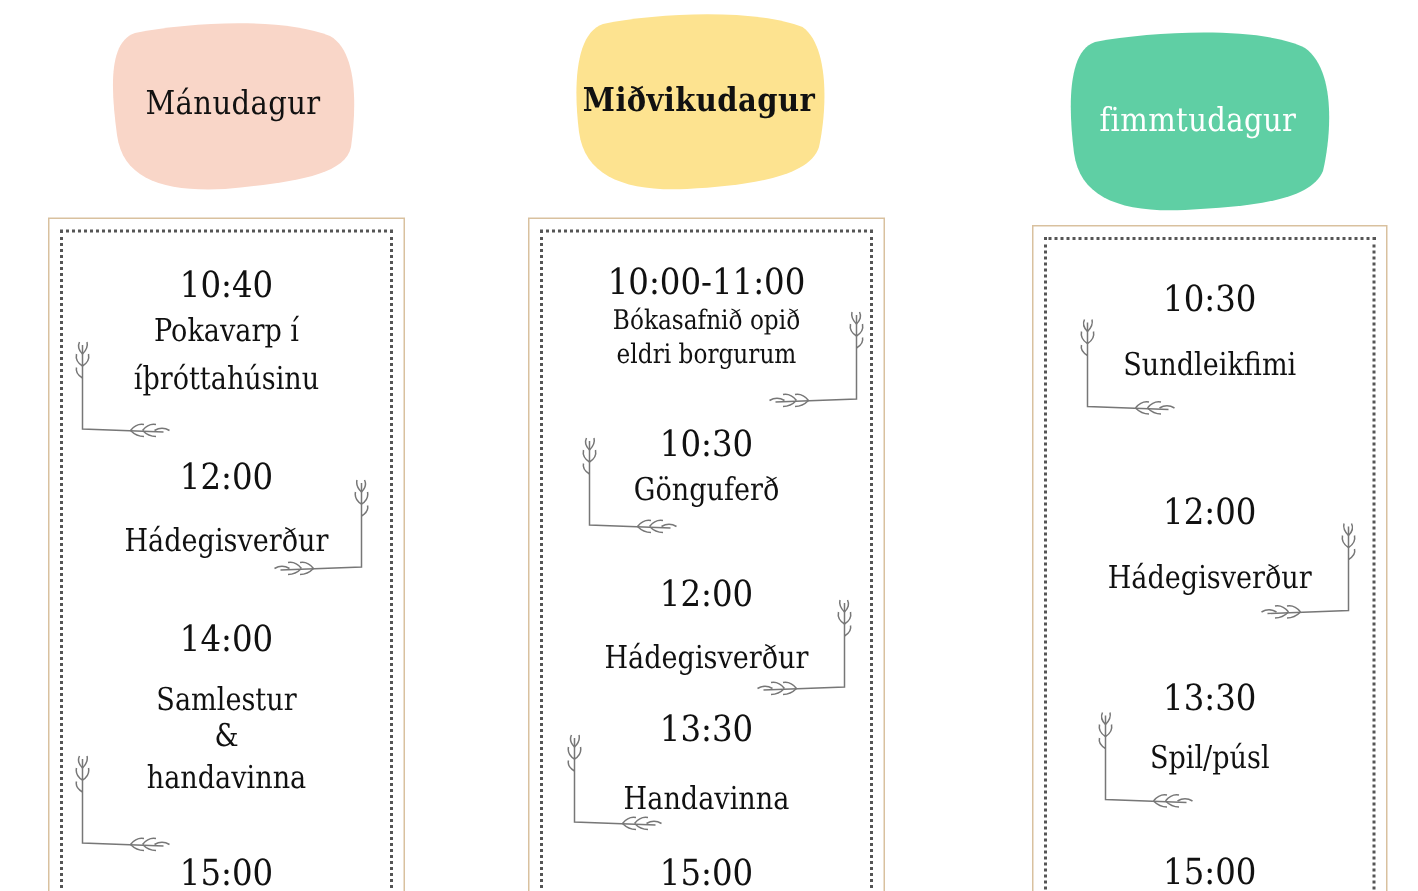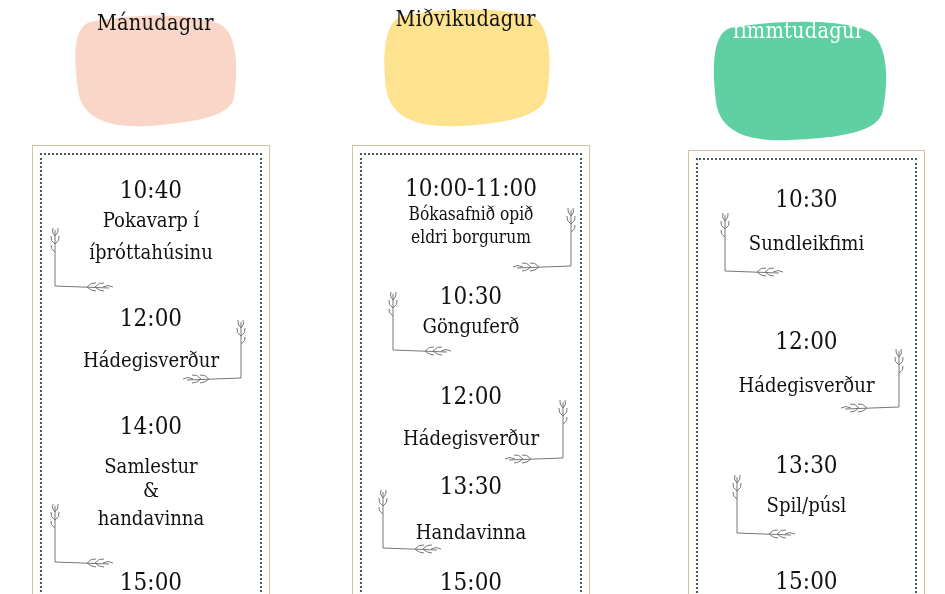--- a/index.html
+++ b/index.html
@@ -3,31 +3,31 @@
 <meta charset="utf-8">
 <style>
   html, body { margin:0; padding:0; }
   body {
     width:945px; height:594px; overflow:hidden; background:#ffffff;
     position:relative;
     font-family:"Liberation Sans", "DejaVu Sans", sans-serif;
   }
   .blob {
     position:absolute;
-    display:flex; justify-content:center;
+    display:flex; align-items:center; justify-content:center;
   }
   .blob svg { position:absolute; left:0; top:0; width:100%; height:100%; }
   .blob .title {
     position:relative; z-index:1;
     font-family:"DejaVu Serif", serif;
     font-size:22px; letter-spacing:0.3px; color:#111;
     transform:scaleX(0.88);
   }
   .blob.mon { left:70px; top:10px; width:170px; height:118px; }
-  .blob.wed { left:380px; top:6px; width:172px; height:122px; }
+  .blob.wed { left:380px; top:6px; width:172px; height:122px;font-weight:bold; }
   .blob.thu { left:708px; top:18px; width:182px; height:124px; }
   .blob.thu .title { color:#ffffff; }
 
   .col {
     position:absolute; box-sizing:border-box;
     border:1.5px solid #d9c19f; background:#fff;
   }
   .col .inner {
     position:absolute; left:7px; right:7px; top:7px; bottom:-20px;
     border:2px dotted #555;

